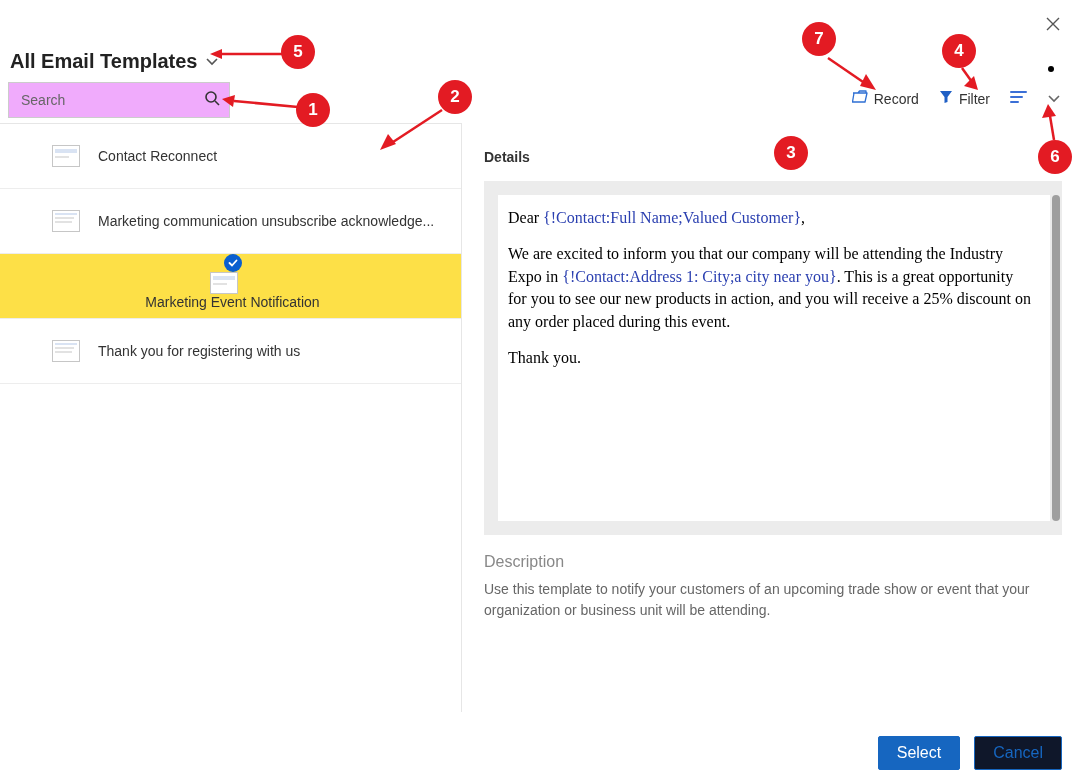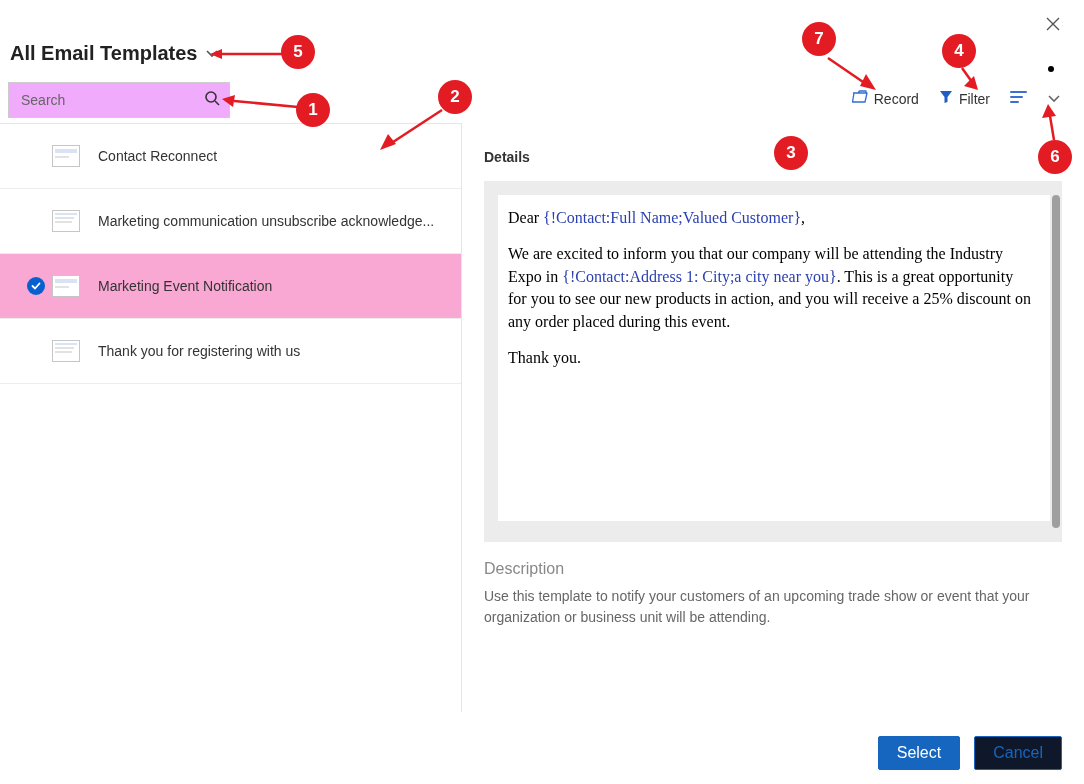--- a/index.html
+++ b/index.html
@@ -3,21 +3,21 @@
 <meta charset="utf-8">
 <style>
   * { box-sizing: border-box; }
   html, body { margin:0; padding:0; font-family: "Segoe UI", Arial, sans-serif; color:#212121; background:#fff; }
   .app { position:relative; width:1084px; height:784px; overflow:hidden; }
 
   
   .close-btn { position:absolute; top:16px; right:24px; font-size:18px; color:#555; cursor:pointer; line-height:1; }
 
   
-  .title-row { position:absolute; left:10px; top:42px; display:flex; align-items:center; cursor:pointer; }
+  .title-row { position:absolute; left:10px; top:50px; display:flex; align-items:center; cursor:pointer; }
   .title-text { font-size:20px; font-weight:600; color:#222; }
   .title-chevron { margin-left:8px; }
 
   
   .search-box { position:absolute; left:8px; top:82px; width:222px; height:36px; border:1px solid #ccc; background:#f0abfc; display:flex; align-items:center; padding:0 10px; }
   .search-input { flex:1; border:none; outline:none; font-size:14px; color:#444; background:transparent; }
   .search-input::placeholder { color:#666; }
   .search-icon { cursor:pointer; }
 
   
@@ -27,34 +27,34 @@
   .caret-down { cursor:pointer; }
   .dot-icon { position:absolute; top:66px; right:30px; width:6px; height:6px; border-radius:50%; background:#000; }
 
   
   .split { position:absolute; left:0; top:123px; right:0; bottom:72px; display:flex; }
   .left-pane { width:462px; border-top:1px solid #e6e6e6; border-right:1px solid #e6e6e6; overflow:hidden; }
   .right-pane { flex:1; padding:26px 22px 10px 22px; position:relative; }
 
   
   .trow { display:flex; align-items:center; height:65px; border-bottom:1px solid #ededed; padding:0 16px 0 20px; cursor:pointer; }
-  .trow.selected { background:#f9a8d4; }
+  .trow.selected { background:#fde047;flex-direction:column; }
   .check-slot { width:32px; display:flex; justify-content:center; }
   .check-badge { width:18px; height:18px; border-radius:50%; background:#0a5fcf; display:flex; align-items:center; justify-content:center; }
   .thumb { width:28px; height:22px; border:1px solid #c6c6c6; background:#fff; margin-right:18px; position:relative; overflow:hidden; }
   .thumb .bar1 { position:absolute; left:2px; top:3px; right:2px; height:4px; background:#d9e3f3; }
   .thumb .bar2 { position:absolute; left:2px; top:10px; right:10px; height:2px; background:#e2e2e2; }
   .thumb.alt .bar1 { height:2px; top:2px; }
   .thumb.alt .bar2 { top:6px; right:5px; }
   .thumb.alt .bar3 { position:absolute; left:2px; top:10px; right:7px; height:2px; background:#e2e2e2; }
   .tlabel { font-size:14px; color:#333; white-space:nowrap; overflow:hidden; text-overflow:ellipsis; }
 
   
   .details-title { font-size:14px; font-weight:600; color:#333; margin-bottom:16px; }
-  .preview-wrap { position:relative; background:#ececec; padding:14px 12px 21px 14px; }
+  .preview-wrap { position:relative; background:#ececec; padding:14px 12px 14px 14px; }
   .preview-scroll { position:absolute; right:2px; top:14px; bottom:14px; width:8px; background:#9f9f9f; border-radius:4px; }
   .preview { background:#fff; min-height:326px; padding:12px 18px 10px 10px; font-family: "Times New Roman", Georgia, serif; font-size:16px; line-height:1.4; color:#000; }
   .preview .ph { color:#2a3fb0; }
   .preview p { margin:0 0 14px 0; }
 
   .desc-label { margin-top:18px; font-size:16px; color:#888; }
   .desc-text { margin-top:8px; font-size:14px; color:#666; line-height:1.5; max-width:570px; }
 
   
   .footer { position:absolute; right:22px; bottom:14px; display:flex; gap:14px; }

